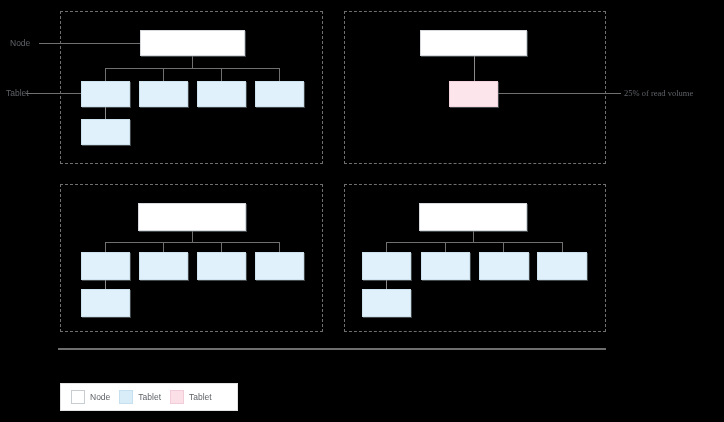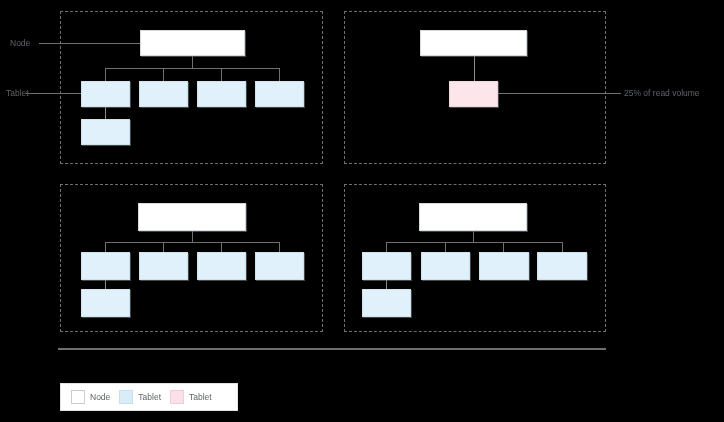--- a/index.html
+++ b/index.html
@@ -50,21 +50,21 @@
   .line-h.thin, .line-v.thin { background: #8a8a8a; }
 
   
   .label {
     position: absolute;
     color: #5f6368;
     font-size: 8.5px;
     line-height: 11px;
     white-space: nowrap;
   }
-  .label.right { text-align: center; }
+  .label.right { text-align: center; font-family: Liberation Serif, serif; }
 
   
   #cluster-divider {
     position: absolute;
     height: 2px;
     background: #6e6e6e;
   }
   #cluster-caption {
     position: absolute;
     color: #3c4043;

